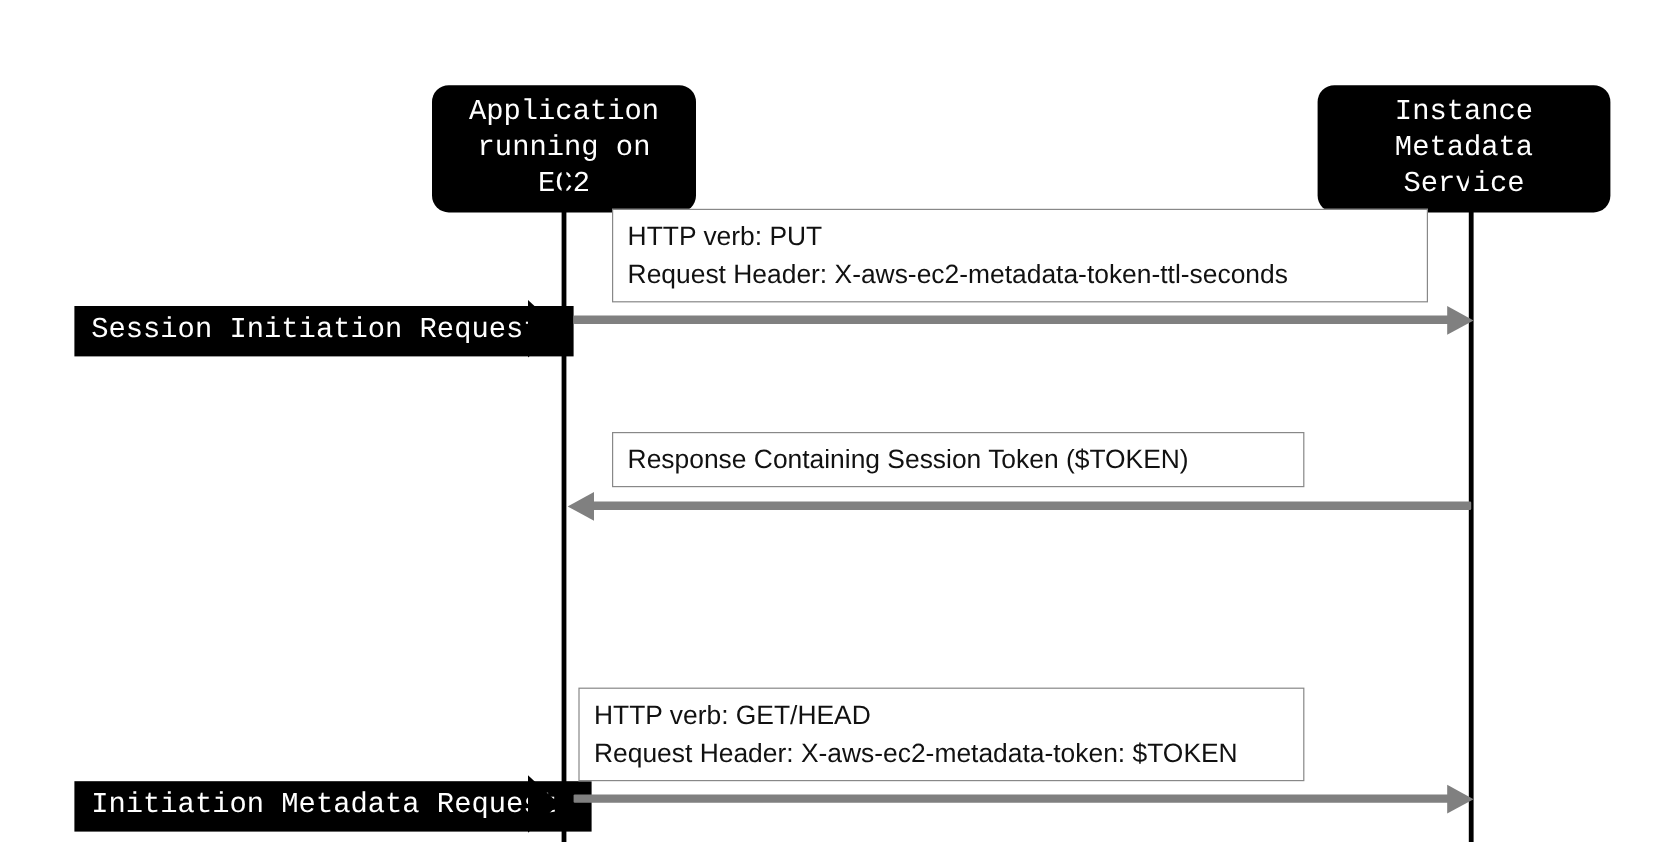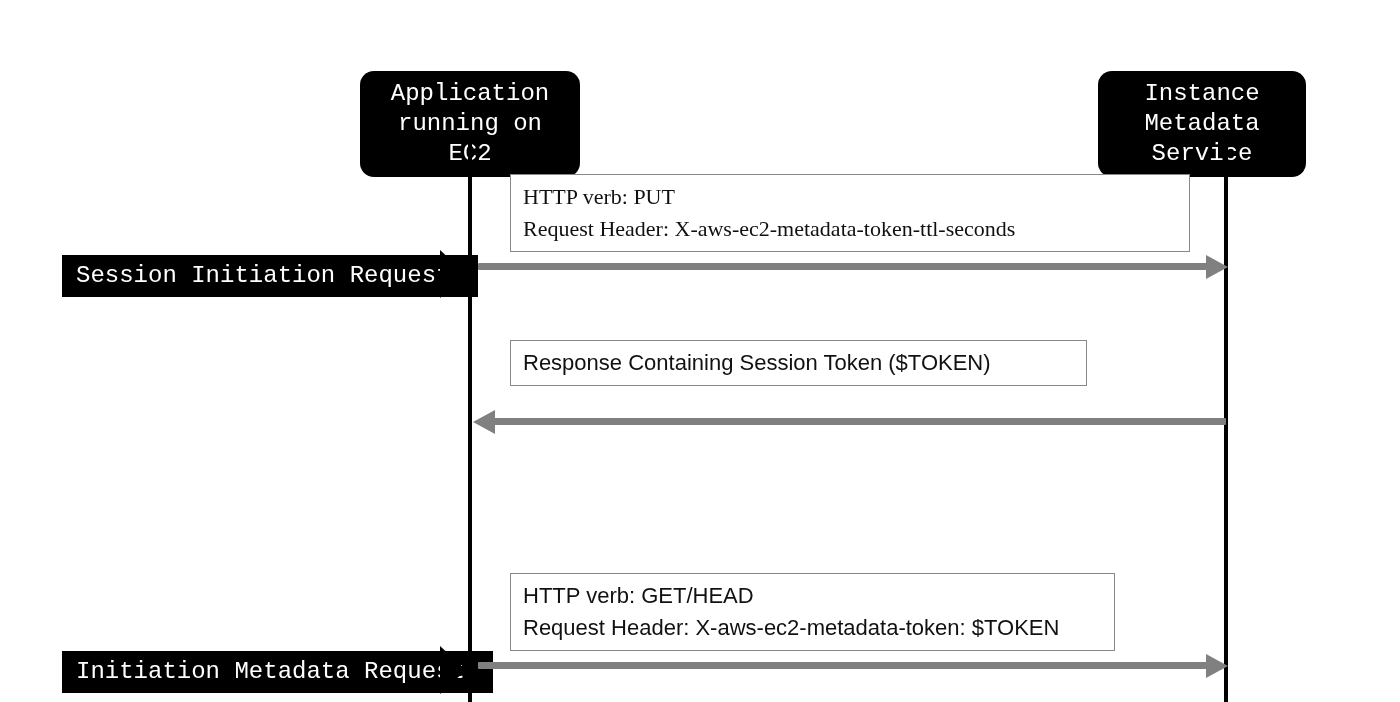--- a/index.html
+++ b/index.html
@@ -77,40 +77,40 @@
       border-bottom: 12px solid transparent;
       border-right: 22px solid #808080;
     }
   </style>
 </head>
 <body>
 
 <div class="lifeline-label" style="left:360px; top:71px; width:220px;">Application
 running on EC2</div>
 
-<div class="lifeline-label" style="left:1098px; top:71px; width:208px;">Instance
+<div class="lifeline-label" style="left:1098px; top:71px; width:244px;">Instance
 Metadata Service</div>
 
 <div class="lifeline" style="left:468px;"></div>
 <div class="lifeline" style="left:1224px;"></div>
 
 <div class="flow-label" style="left:62px; top:255px;">Session Initiation Request</div>
 <div class="arrow-head-right-black" style="left:440px; top:250px;"></div>
 
-<div class="message-box" style="left:510px; top:174px; width:680px;font-family:Liberation Serif, serif;">HTTP verb: PUT
+<div class="message-box" style="left:510px; top:174px; width:680px;">HTTP verb: PUT
 Request Header: X-aws-ec2-metadata-token-ttl-seconds</div>
 
 <div class="gray-line" style="left:478px; top:263px; width:733px;"></div>
 <div class="gray-arrow-right" style="left:1206px; top:255px;"></div>
 
-<div class="message-box" style="left:510px; top:340px; width:577px;">Response Containing Session Token ($TOKEN)</div>
+<div class="message-box" style="left:510px; top:360px; width:577px;">Response Containing Session Token ($TOKEN)</div>
 
 <div class="gray-line" style="left:488px; top:418px; width:738px;"></div>
 <div class="gray-arrow-left" style="left:473px; top:410px;"></div>
 
 <div class="flow-label" style="left:62px; top:651px;">Initiation Metadata Request</div>
 <div class="arrow-head-right-black" style="left:440px; top:646px;"></div>
 
-<div class="message-box" style="left:510px; top:573px; width:605px;">HTTP verb: GET/HEAD
+<div class="message-box" style="left:482px; top:573px; width:605px;">HTTP verb: GET/HEAD
 Request Header: X-aws-ec2-metadata-token: $TOKEN</div>
 
 <div class="gray-line" style="left:478px; top:662px; width:733px;"></div>
 <div class="gray-arrow-right" style="left:1206px; top:654px;"></div>
 
 </body></html>

